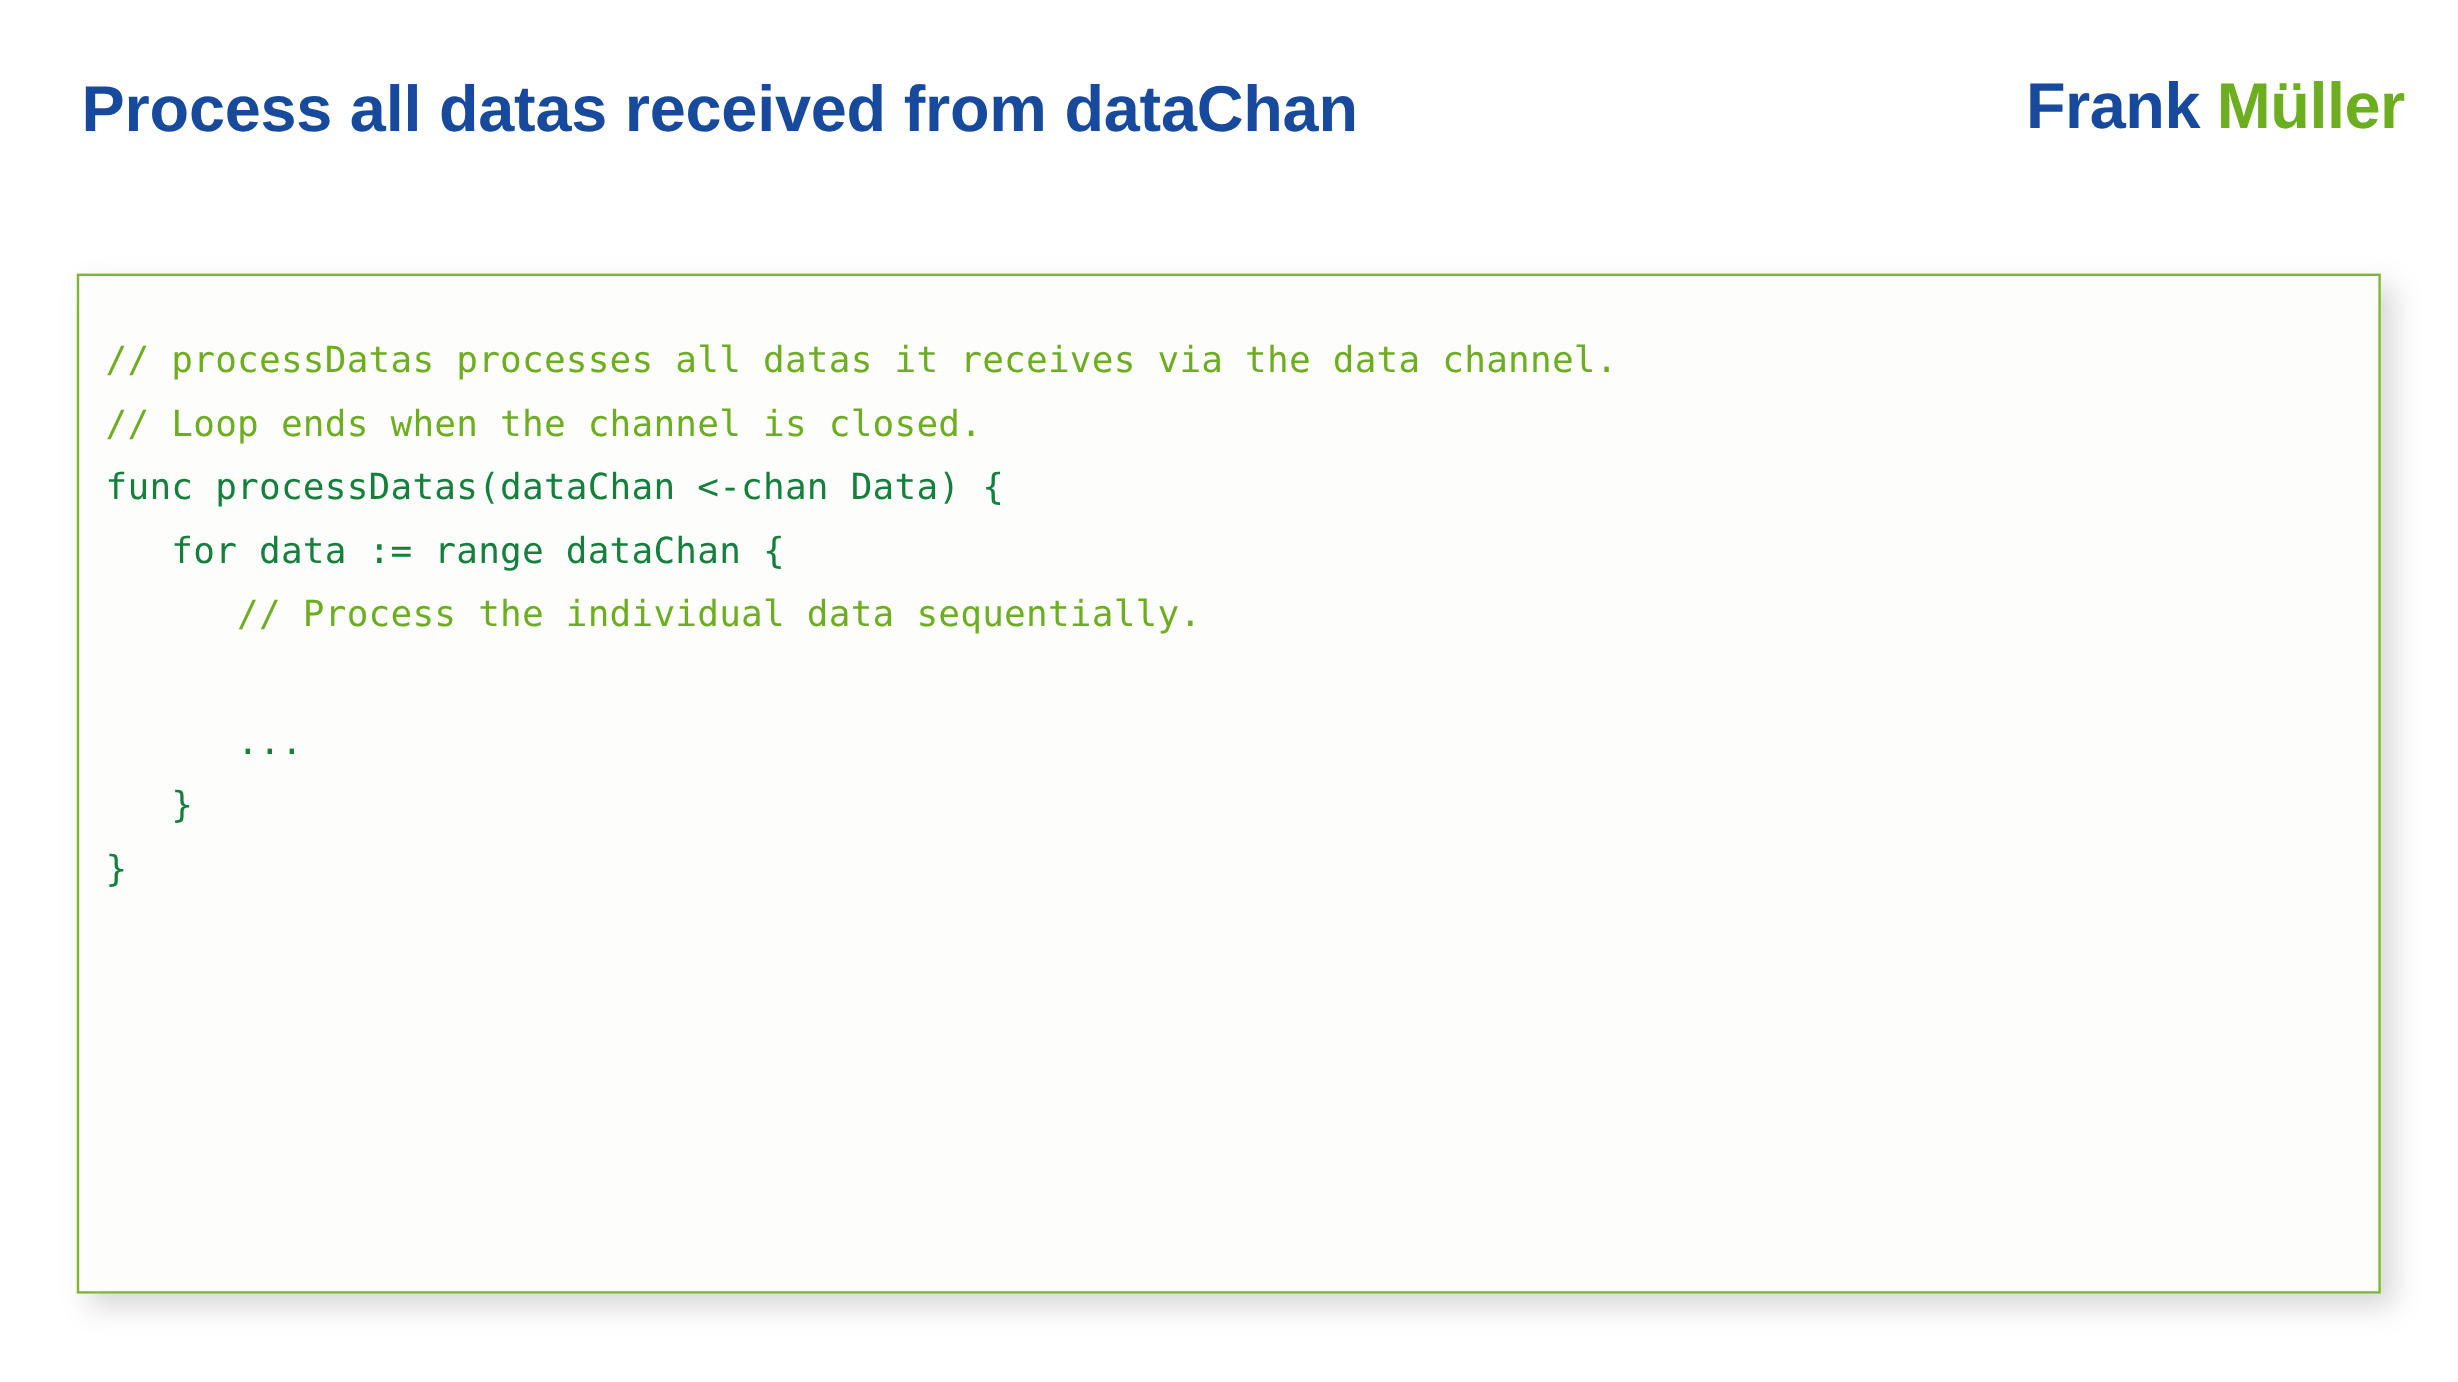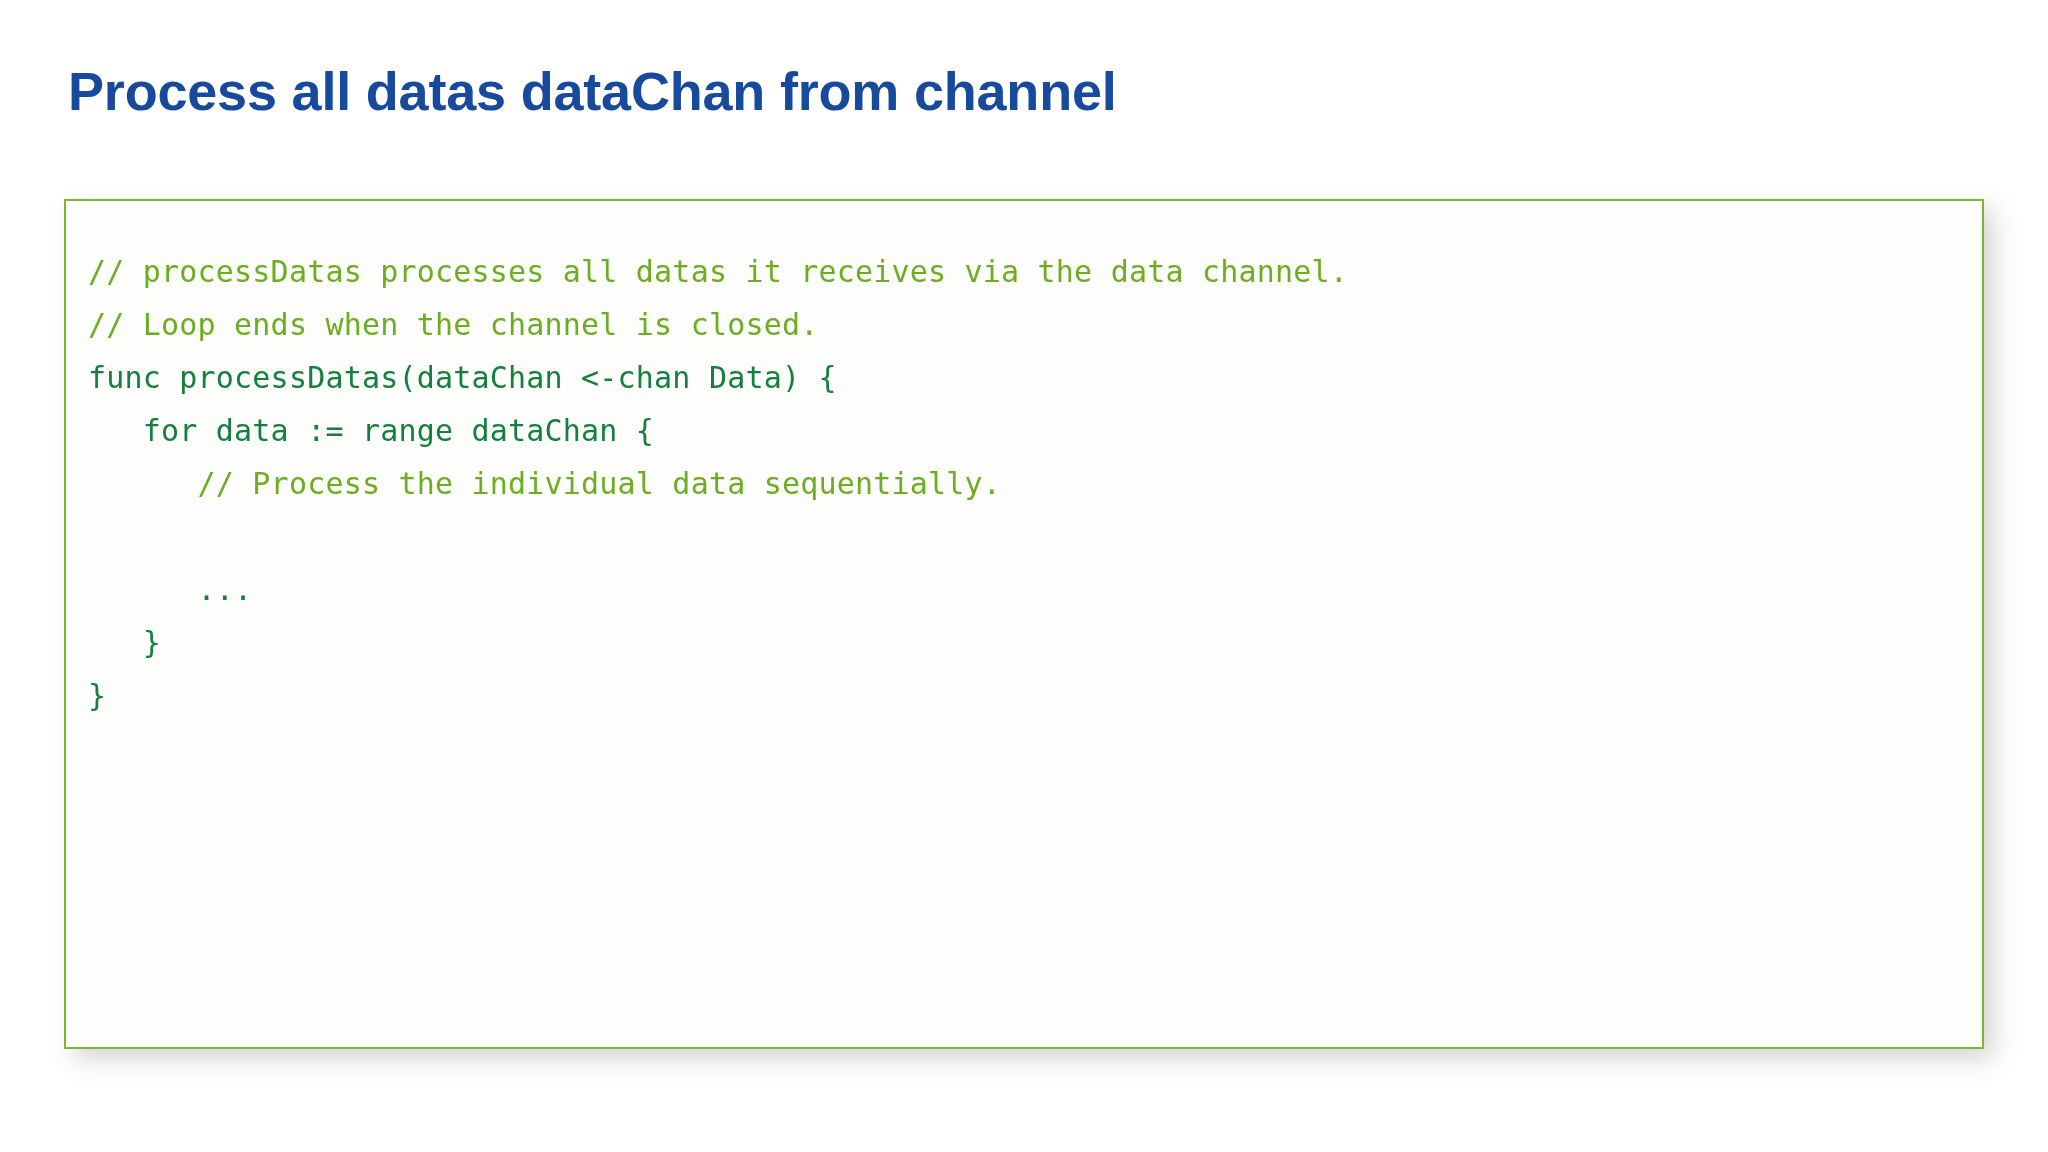--- a/index.html
+++ b/index.html
@@ -65,21 +65,21 @@
   }
   .brand-space {
     display: inline-block;
     width: 14px;
   }
 
   
   .code-card {
     position: absolute;
     left: 64px;
-    top: 199px;
+    top: 228px;
     width: 1920px;
     height: 850px;
     background: #fdfdfc;
     border: 2px solid #7DB72F;
     box-sizing: border-box;
     box-shadow: 10px 10px 22px rgba(120, 120, 125, 0.30);
   }
 
   .code-block {
     position: absolute;
@@ -105,22 +105,25 @@
   .tok-blank   { color: transparent; }
 
 </style>
 </head>
 <body>
 
 <div class="slide">
 
   <div class="slide-header">
 
-    <div class="slide-title">Process all datas dataChan from channel</div>
+    <div class="slide-title">Process all datas received from dataChan</div>
 
+    <div class="brand">
+      <span class="brand-first">Frank</span><span class="brand-space"></span><span class="brand-last">Müller</span>
+    </div>
 
   </div>
 
   <div class="code-card">
     <pre class="code-block" id="code-block"><span class="code-line tok-comment">// processDatas processes all datas it receives via the data channel.</span><span class="code-line tok-comment">// Loop ends when the channel is closed.</span><span class="code-line tok-code">func processDatas(dataChan &lt;-chan Data) {</span><span class="code-line tok-code">   for data := range dataChan {</span><span class="code-line tok-comment">      // Process the individual data sequentially.</span><span class="code-line tok-blank">&nbsp;</span><span class="code-line tok-code">      ...</span><span class="code-line tok-code">   }</span><span class="code-line tok-code">}</span><span class="code-line tok-blank">&nbsp;</span><span class="code-line tok-blank">&nbsp;</span><span class="code-line tok-blank">&nbsp;</span><span class="code-line tok-blank">&nbsp;</span><span class="code-line tok-blank">&nbsp;</span><span class="code-line tok-blank">&nbsp;</span></pre>
   </div>
 
 </div>
 
 </body></html>

